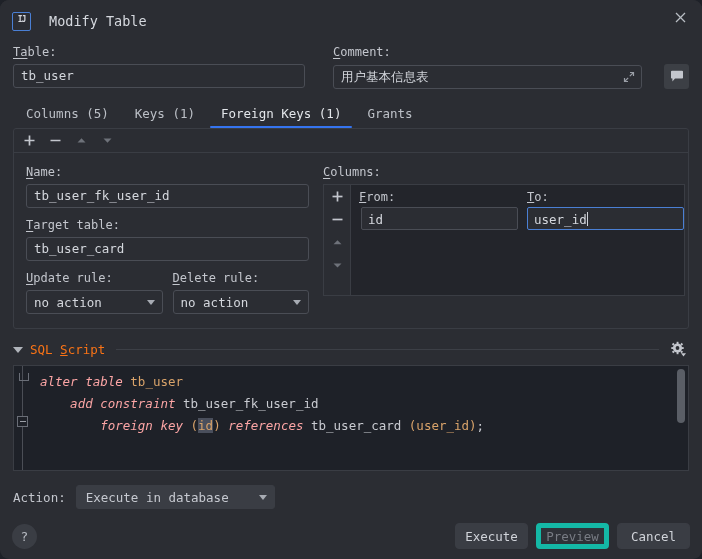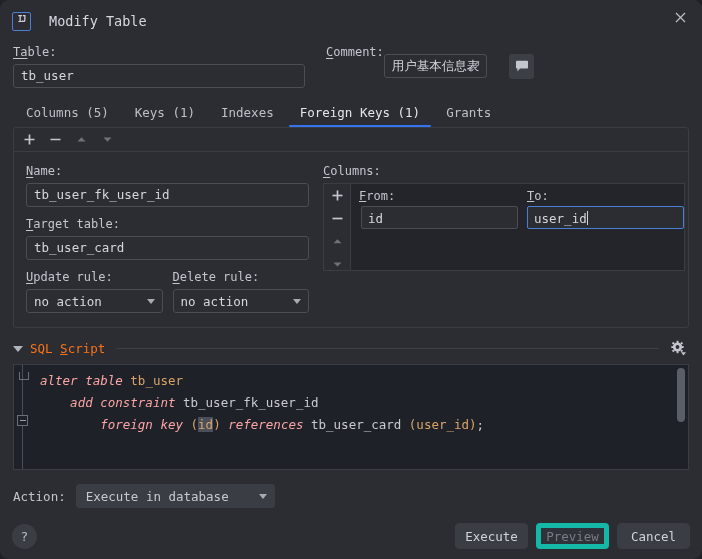--- a/index.html
+++ b/index.html
@@ -65,21 +65,21 @@
   }
   .close-btn svg { display:block; }
 
   
   .top-row {
     display: flex;
     padding: 6px 13px 0 13px;
     gap: 0;
   }
   .field-col-left { width: 292px; flex: 0 0 292px; }
-  .field-col-right { flex: 1 1 auto; margin-left: 21px; display:flex; flex-direction:row;}
+  .field-col-right { flex: 1 1 auto; margin-left: 28px; display:flex; flex-direction:column;}
   .flabel {
     font-size: 12px;
     color: #c3c6cd;
     margin-bottom: 4px;
     height: 16px;
     line-height: 16px;
   }
   .flabel u { text-decoration: underline; text-underline-offset: 2px; }
   .txtinput {
     background: #2b2d33;
@@ -192,21 +192,21 @@
     border-right: 4.5px solid transparent;
     border-top: 5px solid #a7abb3;
     margin-left: 6px;
   }
 
   
   .cols-grid {
     border: 1px solid #3a3d44;
     background: #23252b;
     display: flex;
-    height: 88px;
+    height: 112px;
     box-sizing: border-box;
   }
   .cols-toolbar {
     width: 26px;
     flex: 0 0 26px;
     background: #2b2d33;
     border-right: 1px solid #3a3d44;
     display: flex;
     flex-direction: column;
     align-items: center;
@@ -447,21 +447,20 @@
             <path d="M1 1.6 C1 1 1.4 0.7 2 0.7 L12 0.7 C12.6 0.7 13 1 13 1.6 L13 7.6 C13 8.2 12.6 8.6 12 8.6 L5 8.6 L2.4 11.4 L2.4 8.6 L2 8.6 C1.4 8.6 1 8.2 1 7.6 Z" fill="#c3c6cd"></path>
           </svg>
         </div>
       </div>
     </div>
   </div>
 
   <div class="tabs">
     <div class="tab">Columns (5)</div>
     <div class="tab">Keys (1)</div>
-    <div class="tab">Indexes</div>
     <div class="tab active">Foreign Keys (1)</div>
     <div class="tab">Grants</div>
   </div>
 
   <div class="fk-panel">
     <div class="fk-toolbar">
       <span class="tb-icon">
         <svg width="13" height="13" viewBox="0 0 13 13">
           <line x1="6.5" y1="1.5" x2="6.5" y2="11.5" stroke="#c3c6cd" stroke-width="1.7"></line>
           <line x1="1.5" y1="6.5" x2="11.5" y2="6.5" stroke="#c3c6cd" stroke-width="1.7"></line>

